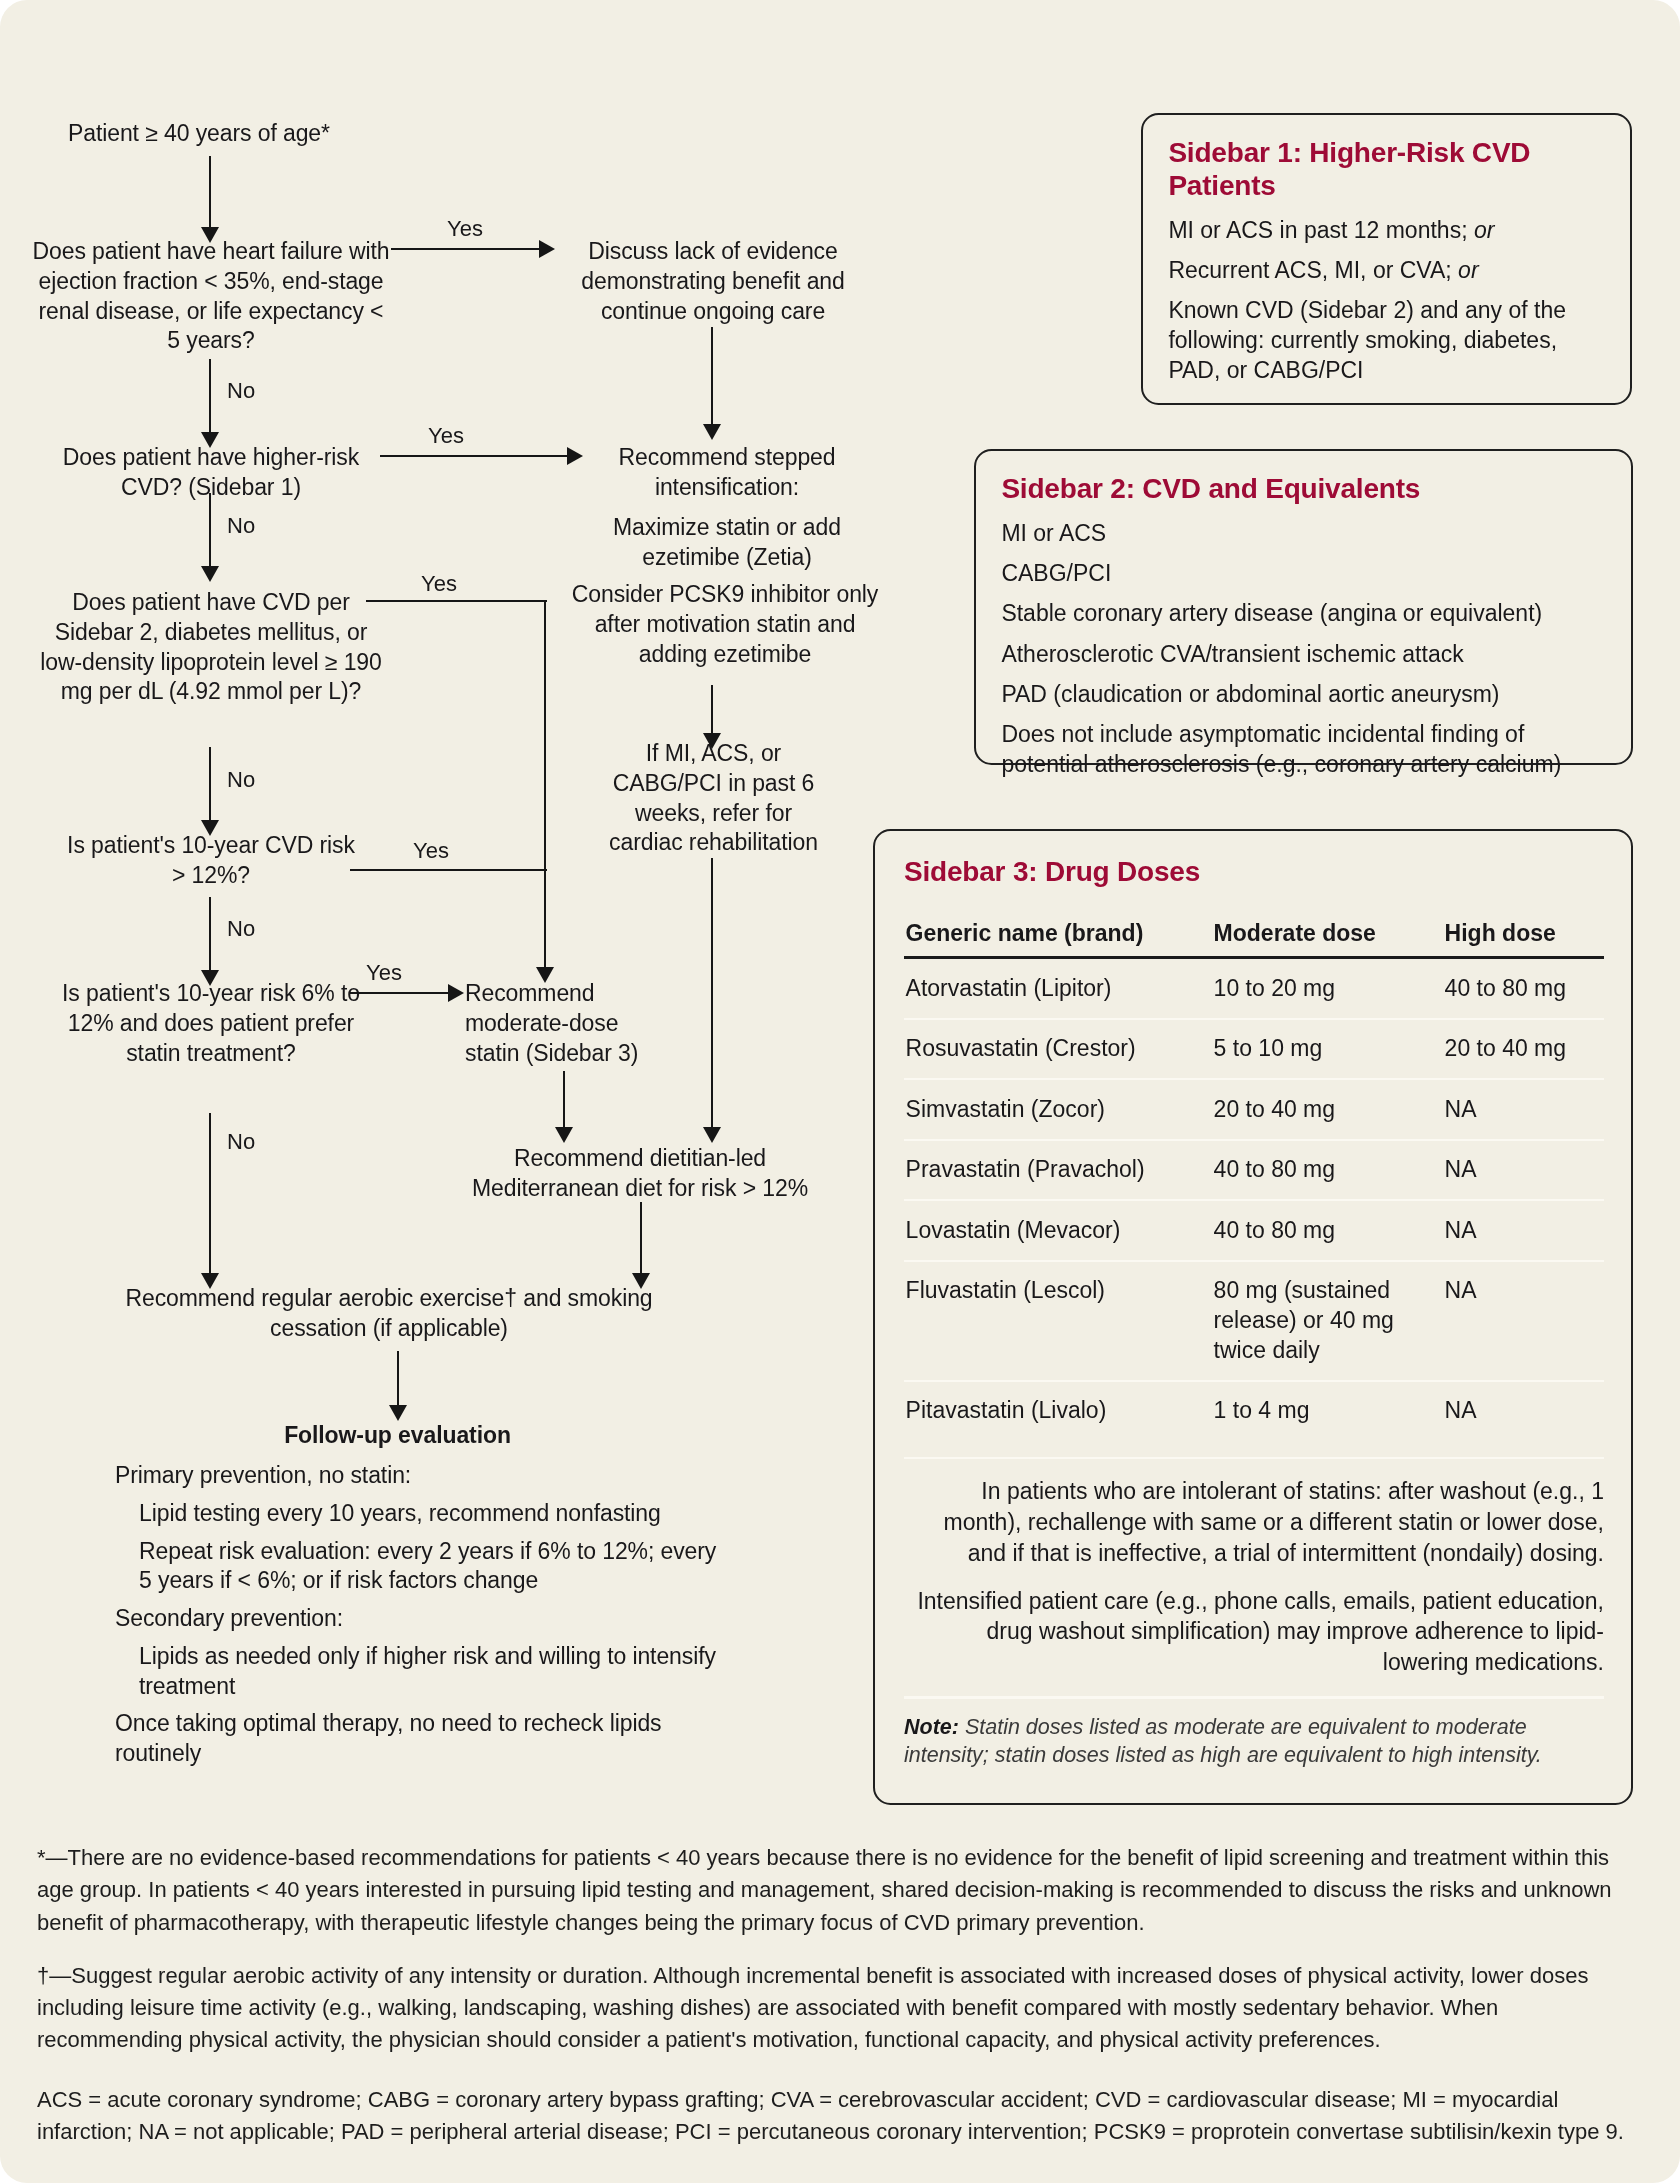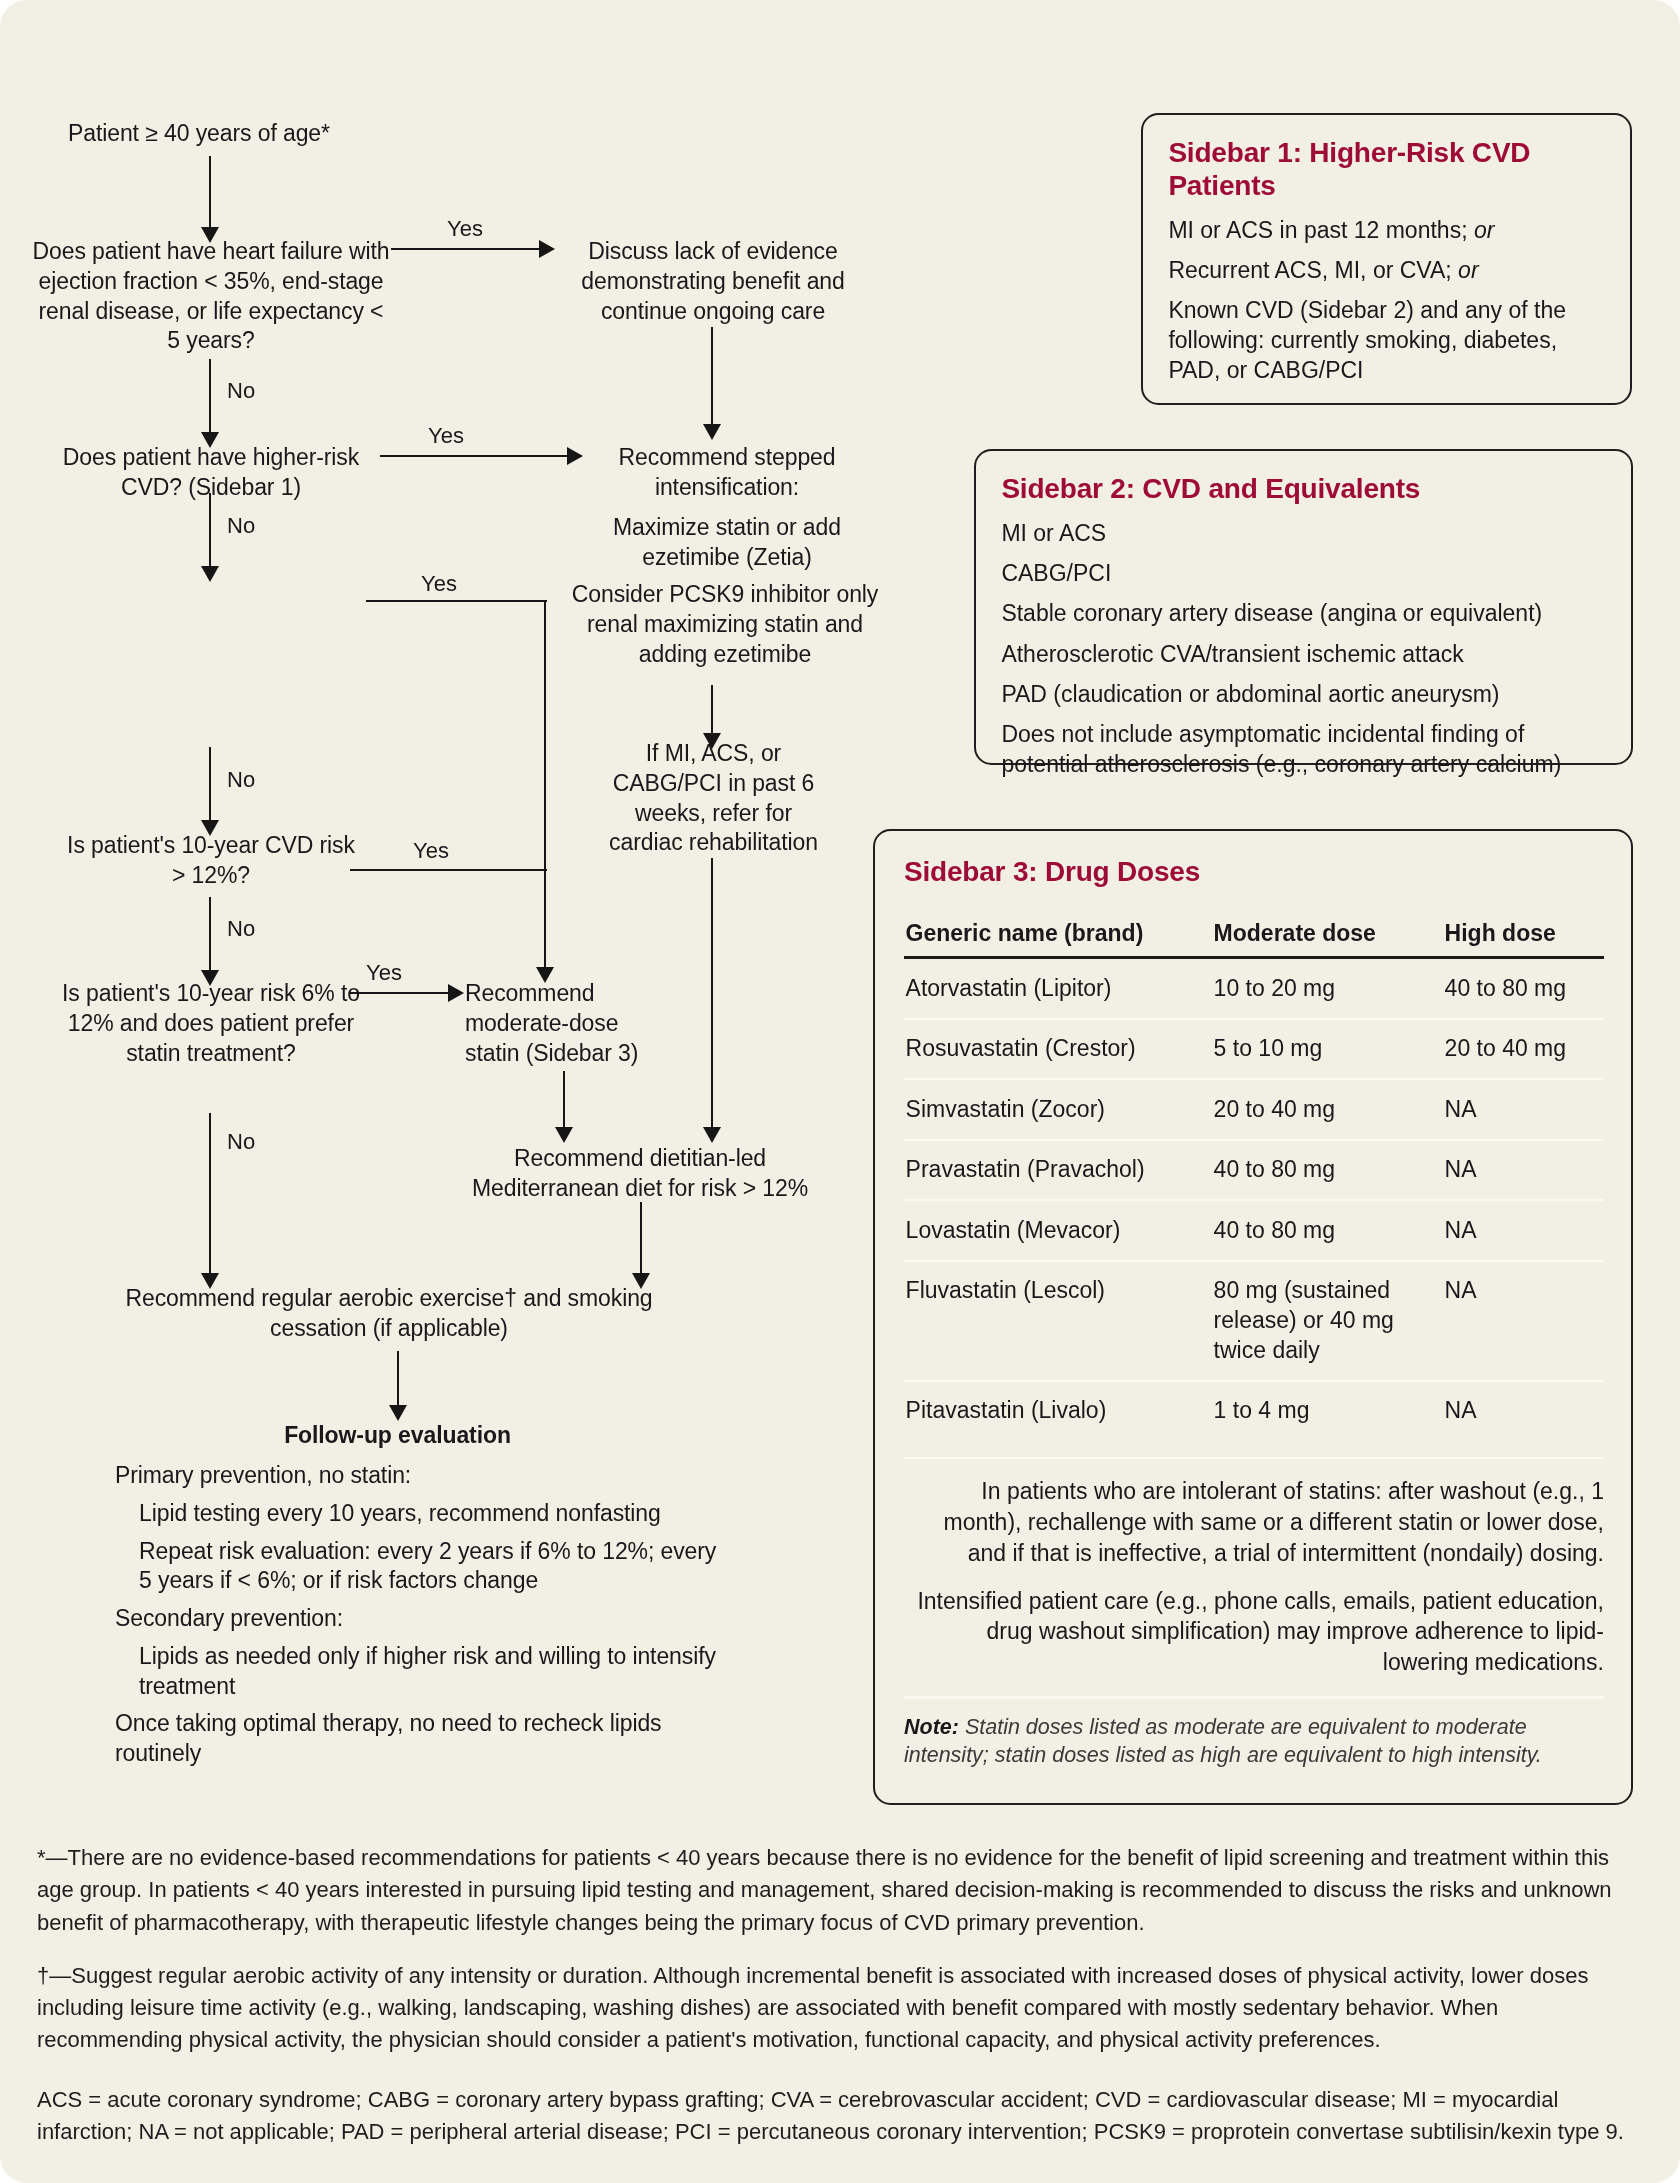--- a/index.html
+++ b/index.html
@@ -175,26 +175,27 @@
   <div class="arrow-down" style="left:703px; top:424px;"></div>
 
   <div class="node center" style="left:44px; top:443px; width:334px;">Does patient have higher-risk CVD? (Sidebar 1)</div>
 
   <div class="hline" style="left:380px; top:455px; width:191px;"></div>
   <div class="arrow-right" style="left:567px; top:447px;"></div>
   <div class="edgelabel" style="left:428px; top:423px;">Yes</div>
 
   <div class="node center" style="left:580px; top:443px; width:294px;">Recommend stepped intensification:</div>
   <div class="node center" style="left:580px; top:513px; width:294px;">Maximize statin or add ezetimibe (Zetia)</div>
-  <div class="node center" style="left:566px; top:580px; width:318px;">Consider PCSK9 inhibitor only renal maximizing statin and adding ezetimibe</div>
+  <div class="node center" style="left:566px; top:580px; width:318px;">Consider PCSK9 inhibitor only after motivation statin and adding ezetimibe</div>
 
   <div class="vline" style="left:209px; top:493px; height:79px;"></div>
   <div class="arrow-down" style="left:201px; top:566px;"></div>
   <div class="edgelabel" style="left:227px; top:513px;">No</div>
 
+  <div class="node center" style="left:40px; top:588px; width:342px;">Does patient have CVD per Sidebar 2, diabetes mellitus, or low-density lipoprotein level ≥ 190 mg per dL (4.92 mmol per L)?</div>
 
   <div class="hline" style="left:366px; top:600px; width:181px;"></div>
   <div class="edgelabel" style="left:421px; top:571px;">Yes</div>
   <div class="vline" style="left:544px; top:600px; height:374px;"></div>
   <div class="arrow-down" style="left:536px; top:967px;"></div>
 
   <div class="vline" style="left:711px; top:685px; height:54px;"></div>
   <div class="arrow-down" style="left:703px; top:733px;"></div>
 
   <div class="node center" style="left:604px; top:739px; width:219px;">If MI, ACS, or CABG/PCI in past 6 weeks, refer for cardiac rehabilitation</div>

